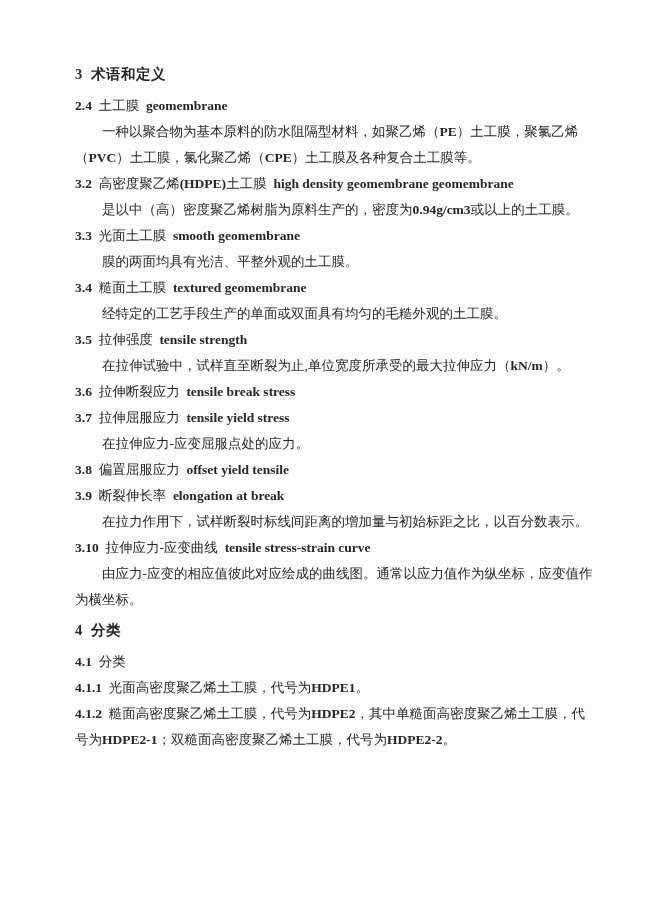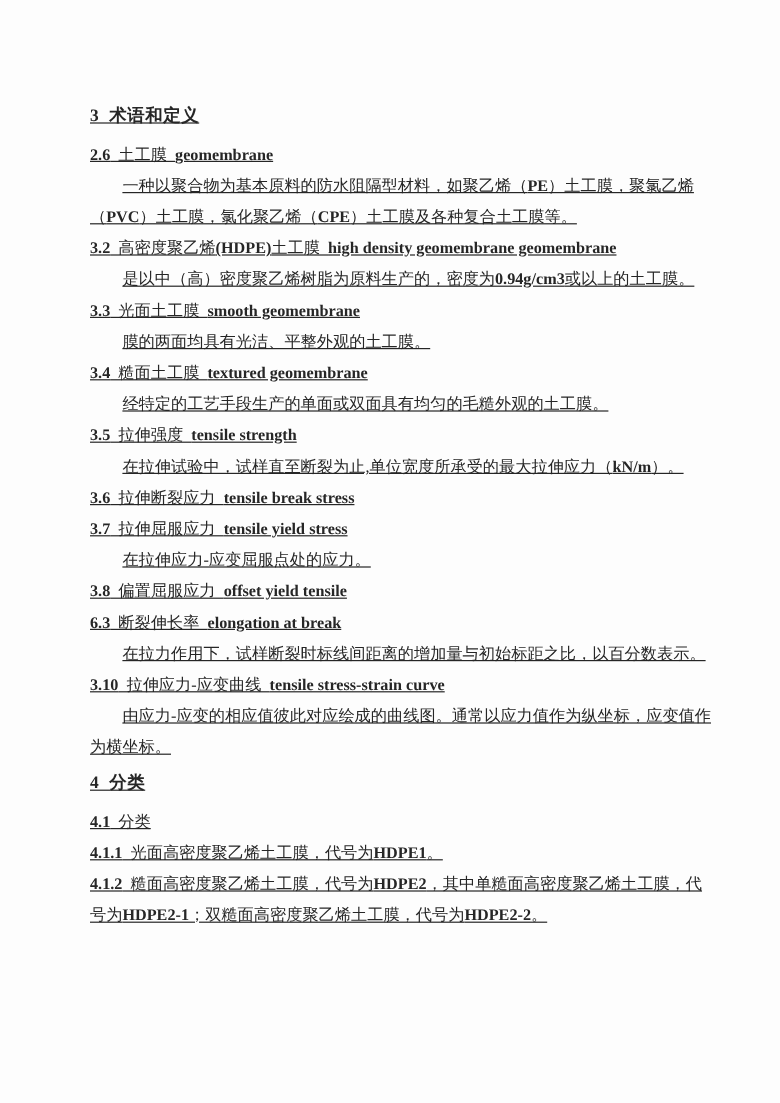--- a/index.html
+++ b/index.html
@@ -8,23 +8,22 @@
     background: #fdfdfd;
   }
   .page {
     position: relative;
     width: 650px;
     height: 919px;
     box-sizing: border-box;
     background: #fdfdfd;
     color: #262626;
     font-family: "Liberation Serif", "DejaVu Serif", serif;
-    padding: 84px 56px 0 75px;
+    padding: 61px 56px 0 75px;
     overflow: hidden;
-    text-decoration: underline;
   }
   .block {
     font-size: 13.5px;
     line-height: 26px;
     white-space: pre-wrap;
     word-break: break-word;
   }
   .section-heading {
     font-weight: bold;
     font-size: 14.5px;
@@ -37,35 +36,35 @@
   }
   .clause { }
   .run.b { font-weight: bold; }
 </style>
 </head>
 <body>
 
 <div class="page">
   <div>
       <div class="block section-heading"><span class="run b">3  术语和定义</span></div>
-      <div class="block term-heading"><span class="run b">2.6</span><span class="run">  土工膜  </span><span class="run b">geomembrane</span></div>
+      <div class="block term-heading"><span class="run b">2.4</span><span class="run">  土工膜  </span><span class="run b">geomembrane</span></div>
       <div class="block definition"><span class="run">一种以聚合物为基本原料的防水阻隔型材料，如聚乙烯（</span><span class="run b">PE</span><span class="run">）土工膜，聚氯乙烯（</span><span class="run b">PVC</span><span class="run">）土工膜，氯化聚乙烯（</span><span class="run b">CPE</span><span class="run">）土工膜及各种复合土工膜等。</span></div>
       <div class="block term-heading"><span class="run b">3.2</span><span class="run">  高密度聚乙烯</span><span class="run b">(HDPE)</span><span class="run">土工膜  </span><span class="run b">high density geomembrane geomembrane</span></div>
       <div class="block definition"><span class="run">是以中（高）密度聚乙烯树脂为原料生产的，密度为</span><span class="run b">0.94g/cm3</span><span class="run">或以上的土工膜。</span></div>
       <div class="block term-heading"><span class="run b">3.3</span><span class="run">  光面土工膜  </span><span class="run b">smooth geomembrane</span></div>
       <div class="block definition"><span class="run">膜的两面均具有光洁、平整外观的土工膜。</span></div>
       <div class="block term-heading"><span class="run b">3.4</span><span class="run">  糙面土工膜  </span><span class="run b">textured geomembrane</span></div>
       <div class="block definition"><span class="run">经特定的工艺手段生产的单面或双面具有均匀的毛糙外观的土工膜。</span></div>
       <div class="block term-heading"><span class="run b">3.5</span><span class="run">  拉伸强度  </span><span class="run b">tensile strength</span></div>
       <div class="block definition"><span class="run">在拉伸试验中，试样直至断裂为止,单位宽度所承受的最大拉伸应力（</span><span class="run b">kN/m</span><span class="run">）。</span></div>
       <div class="block term-heading"><span class="run b">3.6</span><span class="run">  拉伸断裂应力  </span><span class="run b">tensile break stress</span></div>
       <div class="block term-heading"><span class="run b">3.7</span><span class="run">  拉伸屈服应力  </span><span class="run b">tensile yield stress</span></div>
       <div class="block definition"><span class="run">在拉伸应力-应变屈服点处的应力。</span></div>
       <div class="block term-heading"><span class="run b">3.8</span><span class="run">  偏置屈服应力  </span><span class="run b">offset yield tensile</span></div>
-      <div class="block term-heading"><span class="run b">6.3</span><span class="run">  断裂伸长率  </span><span class="run b">elongation at break</span></div>
+      <div class="block term-heading"><span class="run b">3.9</span><span class="run">  断裂伸长率  </span><span class="run b">elongation at break</span></div>
       <div class="block definition"><span class="run">在拉力作用下，试样断裂时标线间距离的增加量与初始标距之比，以百分数表示。</span></div>
       <div class="block term-heading"><span class="run b">3.10</span><span class="run">  拉伸应力-应变曲线  </span><span class="run b">tensile stress-strain curve</span></div>
       <div class="block definition"><span class="run">由应力-应变的相应值彼此对应绘成的曲线图。通常以应力值作为纵坐标，应变值作为横坐标。</span></div>
       <div class="block section-heading" style="margin-top: 4px;"><span class="run b">4  分类</span></div>
       <div class="block clause"><span class="run b">4.1</span><span class="run">  分类</span></div>
       <div class="block clause"><span class="run b">4.1.1</span><span class="run">  光面高密度聚乙烯土工膜，代号为</span><span class="run b">HDPE1</span><span class="run">。</span></div>
       <div class="block clause"><span class="run b">4.1.2</span><span class="run">  糙面高密度聚乙烯土工膜，代号为</span><span class="run b">HDPE2</span><span class="run">，其中单糙面高密度聚乙烯土工膜，代号为</span><span class="run b">HDPE2-1</span><span class="run">；双糙面高密度聚乙烯土工膜，代号为</span><span class="run b">HDPE2-2</span><span class="run">。</span></div>
     </div>
 </div>
 

